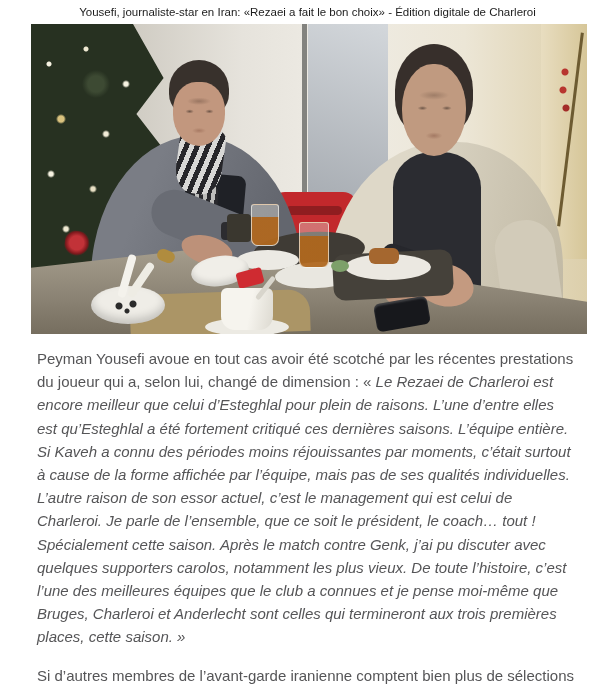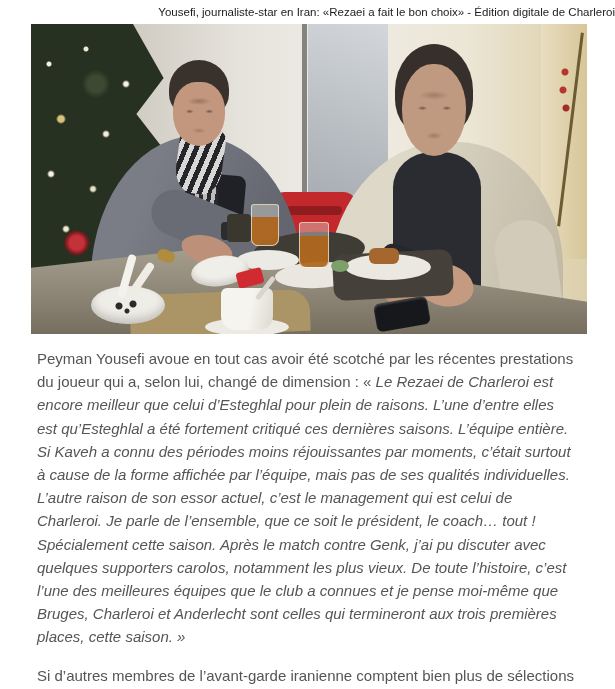--- a/index.html
+++ b/index.html
@@ -1,18 +1,18 @@
 <!DOCTYPE html>
 <html><head>
 <meta charset="utf-8">
 <style>
   html,body{margin:0;padding:0;background:#fff;}
   .page{position:relative;width:615px;height:689px;background:#fff;overflow:hidden;
         font-family:"Liberation Sans",sans-serif;}
-  .title{position:absolute;top:5px;left:0;right:0;text-align:right;
+  .title{position:absolute;top:5px;left:0;right:0;text-align:center;
          font-size:11.5px;line-height:14px;color:#1c1c1c;}
   
   .photo{position:absolute;left:31px;top:24px;width:556px;height:310px;overflow:hidden;
          background:#e8e4db;}
   .photo div{position:absolute;}
   .wall{inset:0;background:linear-gradient(to right,#b6b0a4 0,#ccc8bf 15%,#e6e3dc 38%,
         #efece5 55%,#ece6d6 78%,#e2d7b9 92%,#dccfab 100%);}
   .pane{left:277px;top:0;width:80px;height:178px;
         background:linear-gradient(200deg,#d3d7db,#a7acb2);}
   .frame-line{left:271px;top:0;width:5px;height:178px;background:#83837f;}

